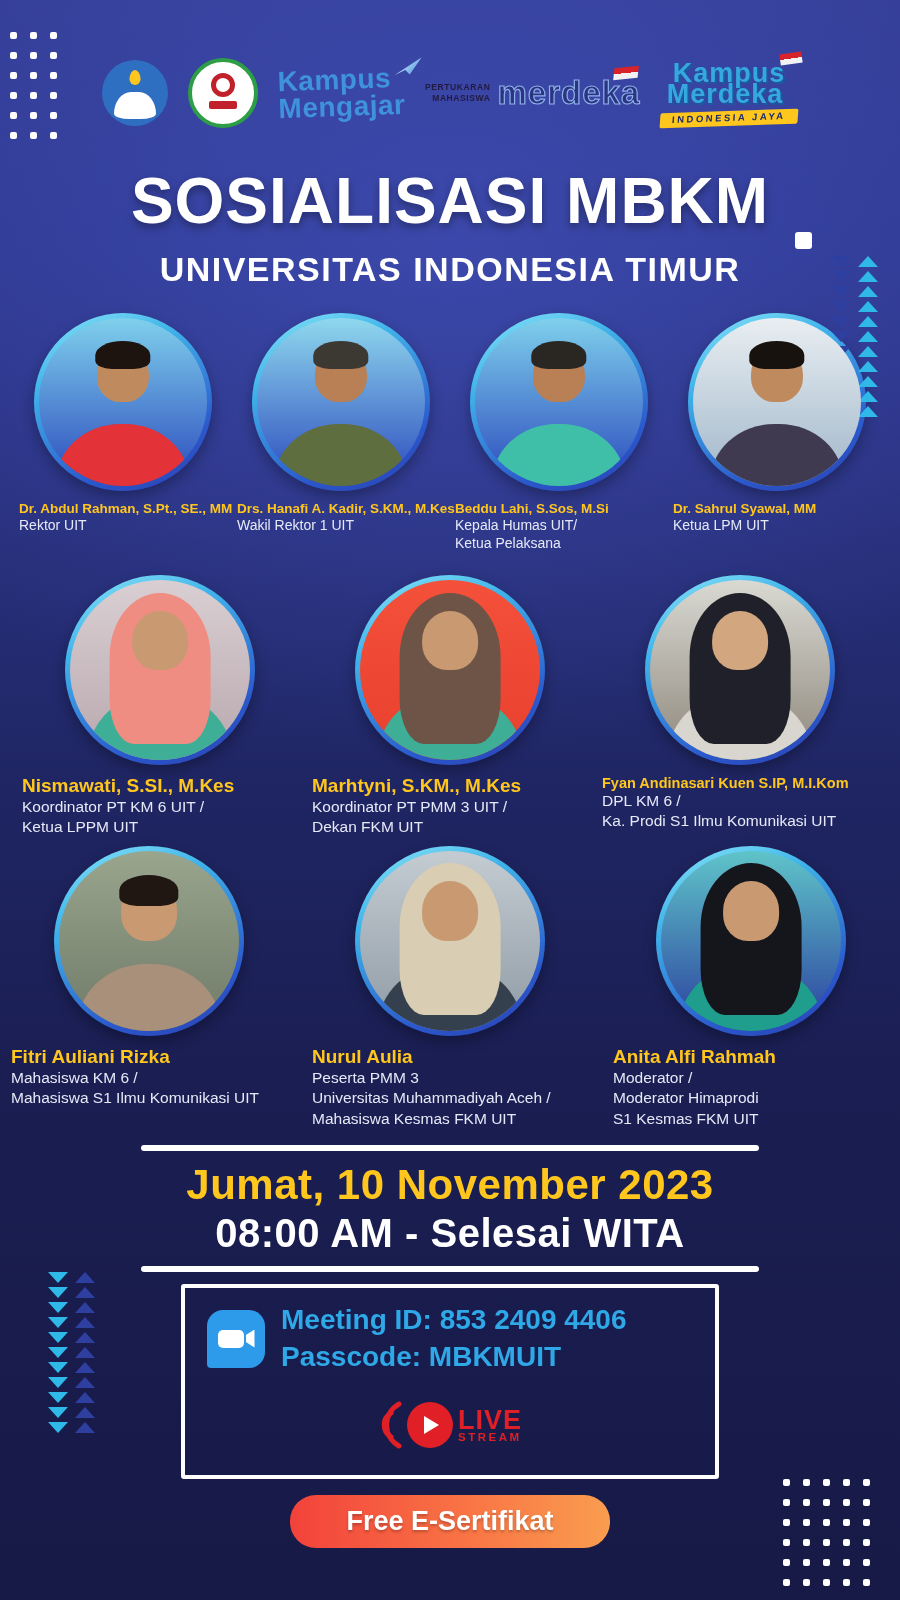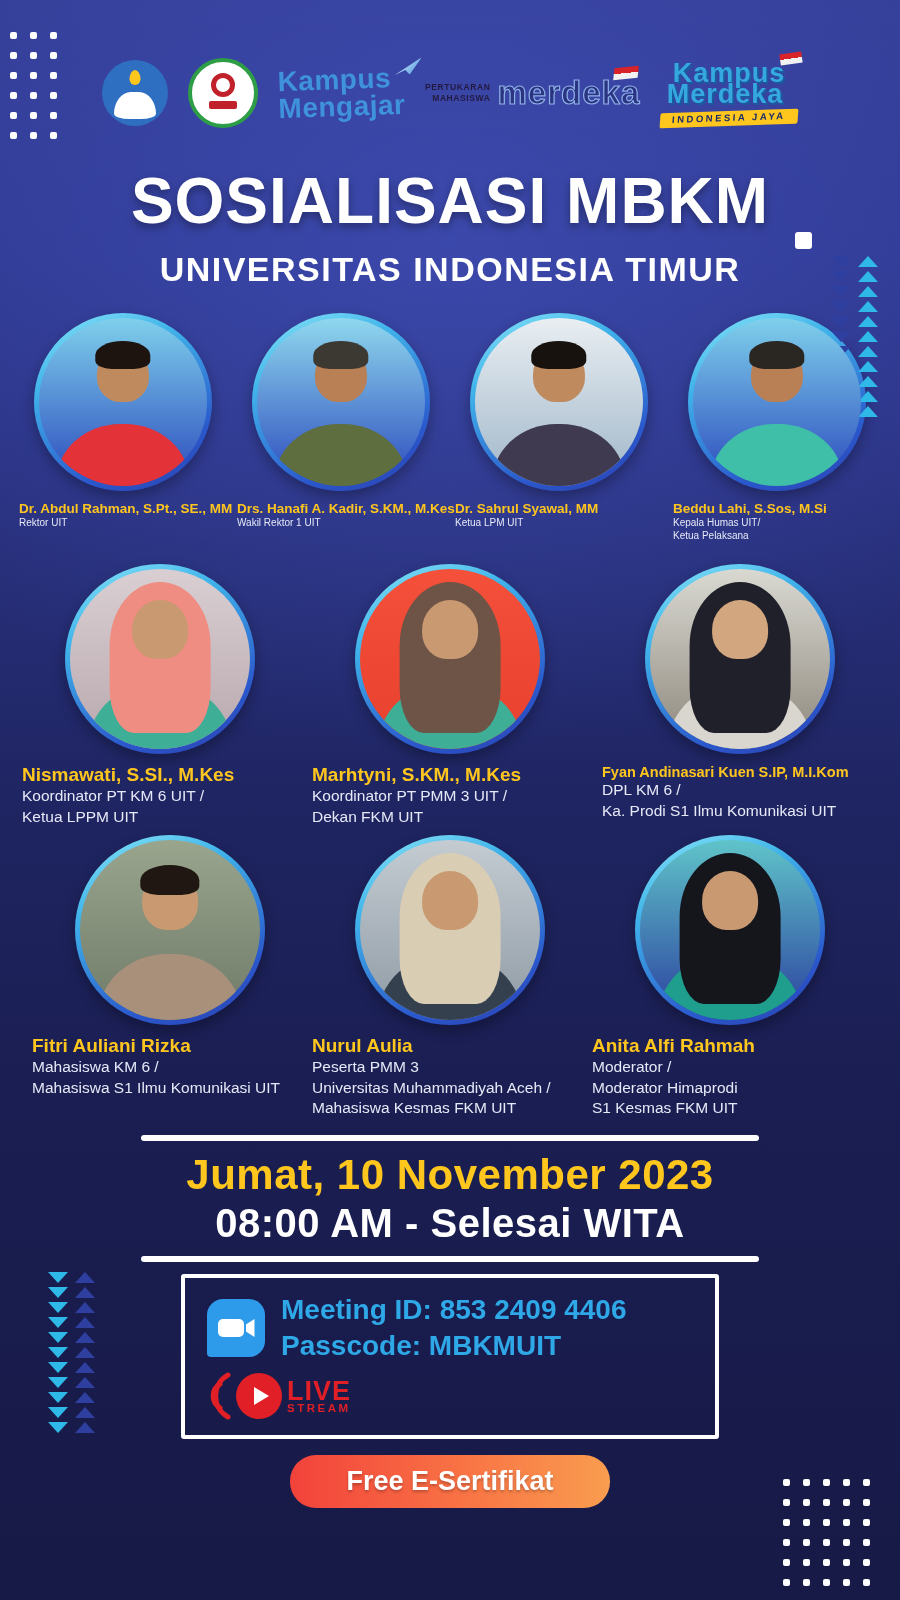--- a/index.html
+++ b/index.html
@@ -53,21 +53,21 @@
   .title1{ margin-top:22px; text-align:center; color:#fff; font-size:64px; font-weight:800; letter-spacing:1px;
     text-shadow:0 4px 8px rgba(0,0,0,.35); }
   .title2{ margin-top:4px; text-align:center; color:#ffc61e; font-size:72px; font-weight:800; letter-spacing:2px;
     text-shadow:0 4px 8px rgba(0,0,0,.35); }
   .title3{ margin-top:12px; text-align:center; color:#fff; font-size:34px; font-weight:800; letter-spacing:1.5px; }
 
   
   .row{ display:flex; justify-content:center; }
   .row1{ margin-top:24px; gap:10px; }
   .row2{ margin-top:22px; gap:14px; }
-  .row3{ margin-top:8px; gap:4px; }
+  .row3{ margin-top:8px; gap:25px; }
   .card{ text-align:left; }
   .row1 .card{ width:208px; }
   .row2 .card,.row3 .card{ width:276px; }
   .avatar-frame{ border-radius:50%; padding:5px; margin:0 auto;
     background:linear-gradient(155deg,#8ee9f9 0%,#40b4ea 30%,#2a58cc 75%,#2b3fb0 100%);
     box-shadow:0 6px 14px rgba(0,0,0,.30); }
   .row1 .avatar-frame{ width:178px; height:178px; }
   .row2 .avatar-frame,.row3 .avatar-frame{ width:190px; height:190px; }
   .avatar{ width:100%; height:100%; border-radius:50%; position:relative; overflow:hidden; }
   .av-body{ position:absolute; left:50%; bottom:-7%; transform:translateX(-50%); width:80%; height:44%;
@@ -76,34 +76,34 @@
     border-radius:50% 50% 24% 24%/42% 42% 30% 30%; }
   .av-head{ position:absolute; left:50%; top:17%; transform:translateX(-50%); width:31%; height:33%;
     border-radius:50% 50% 44% 44%; }
   .av-hair{ position:absolute; left:50%; top:13.5%; transform:translateX(-50%); width:33%; height:17%;
     border-radius:50% 50% 30% 30%; }
   .p-name{ margin-top:10px; color:#ffc61e; font-weight:800; white-space:nowrap; }
   .row1 .p-name{ font-size:13.5px; }
   .row2 .p-name,.row3 .p-name{ font-size:19px; }
   .p-name.name-sm{ font-size:14.5px; }
   .p-role{ color:#e6e9f7; line-height:1.32; }
-  .row1 .p-role{ font-size:10px; }
+  .row1 .p-role{ font-size:14px; }
   .row2 .p-role,.row3 .p-role{ font-size:15.5px; }
 
   
   .hr{ width:618px; height:6px; border-radius:3px; background:#fff; margin:0 auto; }
   .hr1{ margin-top:16px; }
   .hr2{ margin-top:10px; }
   .sch-date{ margin-top:10px; text-align:center; color:#ffc61e; font-size:42px; font-weight:800; letter-spacing:.5px; }
   .sch-time{ margin-top:2px; text-align:center; color:#fff; font-size:40px; font-weight:800; letter-spacing:.5px; }
 
   
-  .meet{ width:538px; margin:12px auto 0; border:4px solid #fff; border-radius:3px; padding:14px 22px 15px; }
+  .meet{ width:538px; margin:12px auto 0; border:4px solid #fff; border-radius:3px; padding:14px 22px 26px; }
   .m-row{ display:flex; align-items:center; gap:16px; }
-  .m-row + .m-row{ margin-top:8px; }
+  .m-row + .m-row{ margin-top:26px;flex-direction:column; }
   .zoom-ic{ width:58px; height:58px; border-radius:16px 16px 16px 4px; background:#2d9bea; flex:none;
     display:flex; align-items:center; justify-content:center; gap:2px; }
   .zoom-cam{ width:26px; height:18px; background:#fff; border-radius:5px; }
   .zoom-lens{ width:9px; height:18px; background:#fff; clip-path:polygon(0 32%,100% 0,100% 100%,0 68%); }
   .m-lines{ color:#2fa8e8; font-size:28px; font-weight:800; line-height:1.3; }
   .live{ display:flex; align-items:center; gap:5px; flex:none; }
   .live-circle{ width:46px; height:46px; border-radius:50%; background:#e01f26; display:flex; align-items:center; justify-content:center; }
   .live-play{ width:0; height:0; border-left:15px solid #fff; border-top:9px solid transparent; border-bottom:9px solid transparent; margin-left:4px; }
   .live-txt{ color:#e01f26; line-height:.9; text-align:left; }
   .live-word{ font-size:27px; font-weight:800; letter-spacing:1px; }
@@ -283,44 +283,44 @@
         <div class="av-hair" style="background: rgb(60, 56, 50);"></div>
       </div>
         </div>
       <div class="p-name">Drs. Hanafi A. Kadir, S.KM., M.Kes</div>
       <div class="p-role">Wakil Rektor 1 UIT</div>
       <div class="p-role"></div>
       <div class="p-role"></div>
     </div>
     <div class="card">
       <div class="avatar-frame">
-          <div class="avatar" style="background: linear-gradient(rgb(233, 238, 242), rgb(159, 182, 201));">
-        <div class="av-body" style="background: rgb(64, 58, 80);"></div>
-
-        <div class="av-head" style="background: rgb(192, 138, 95);"></div>
-        <div class="av-hair" style="background: rgb(23, 18, 14);"></div>
-      </div>
-        </div>
-      <div class="p-name">Dr. Sahrul Syawal, MM</div>
-      <div class="p-role">Ketua LPM UIT</div>
-      <div class="p-role"></div>
-      <div class="p-role"></div>
-    </div>
-    <div class="card">
-      <div class="avatar-frame">
           <div class="avatar" style="background: linear-gradient(rgb(127, 208, 236), rgb(43, 73, 189));">
         <div class="av-body" style="background: rgb(63, 191, 168);"></div>
 
         <div class="av-head" style="background: rgb(185, 127, 85);"></div>
         <div class="av-hair" style="background: rgb(42, 38, 34);"></div>
       </div>
         </div>
       <div class="p-name">Beddu Lahi, S.Sos, M.Si</div>
       <div class="p-role">Kepala Humas UIT/</div>
       <div class="p-role">Ketua Pelaksana</div>
+      <div class="p-role"></div>
+    </div>
+    <div class="card">
+      <div class="avatar-frame">
+          <div class="avatar" style="background: linear-gradient(rgb(233, 238, 242), rgb(159, 182, 201));">
+        <div class="av-body" style="background: rgb(64, 58, 80);"></div>
+
+        <div class="av-head" style="background: rgb(192, 138, 95);"></div>
+        <div class="av-hair" style="background: rgb(23, 18, 14);"></div>
+      </div>
+        </div>
+      <div class="p-name">Dr. Sahrul Syawal, MM</div>
+      <div class="p-role">Ketua LPM UIT</div>
+      <div class="p-role"></div>
       <div class="p-role"></div>
     </div>
   </section>
 
   <section class="row row2">
     <div class="card">
       <div class="avatar-frame">
           <div class="avatar" style="background: linear-gradient(rgb(217, 207, 210), rgb(185, 168, 174));">
         <div class="av-body" style="background: rgb(63, 174, 150);"></div>
         <div class="av-hijab" style="background: rgb(239, 141, 130);"></div>

